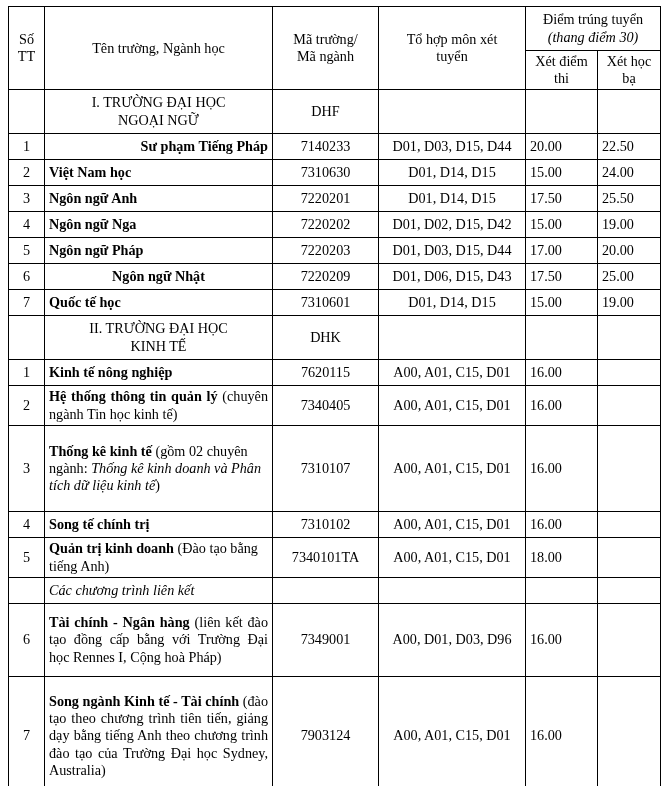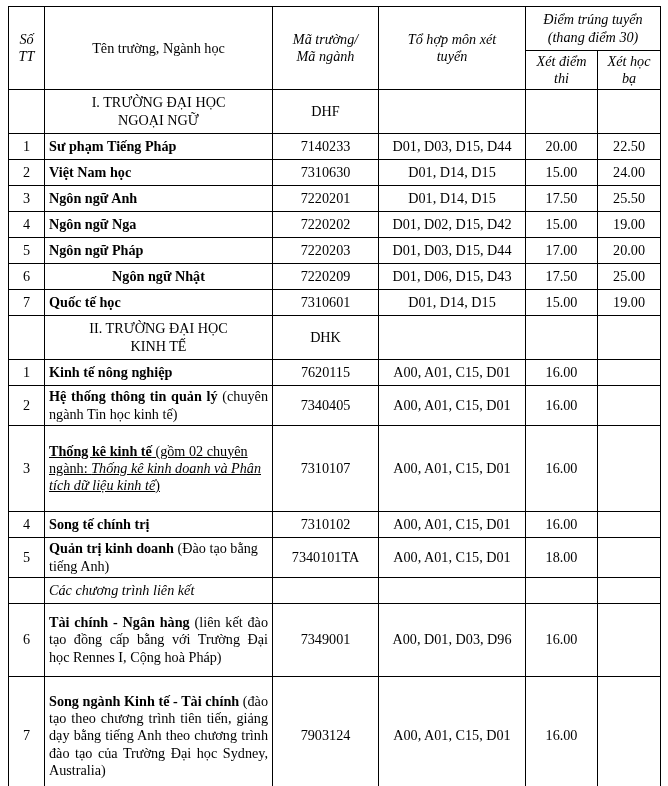--- a/index.html
+++ b/index.html
@@ -44,21 +44,21 @@
     text-align: center;
     vertical-align: middle;
     font-size: 14.2px;
     line-height: 1.2;
   }
   .hd-sub { padding-top: 3px; padding-bottom: 3px; }
 
   td.stt { text-align: center; font-size: 14.2px; }
   td.code { text-align: center; }
   td.comb { text-align: center; }
-  td.score { text-align: center; }
+  td.score { text-align: left; }
 
   td.name { text-align: left; padding-left: 8px; }
   td.name.just { text-align: justify; text-align-last: left; }
 
   .b { font-weight: bold; }
   .i { font-style: italic; }
 
   .section-title {
     text-align: center;
     font-weight: bold;
@@ -69,21 +69,21 @@
     text-align: center;
     font-weight: bold;
   }
   .sub-section {
     text-align: left;
     padding-left: 8px;
     font-weight: bold;
     font-style: italic;
     font-family: Liberation Serif, serif;
   }
-  .nm-wrap { display: block; font-style: italic; }
+  .nm-wrap { display: block; }
 </style>
 </head>
 <body>
 
 <div class="sheet">
   <table class="adm">
     <colgroup>
       <col class="c-stt">
         <col class="c-name">
         <col class="c-code">
@@ -131,21 +131,21 @@
             <div>I. TRƯỜNG ĐẠI HỌC</div>
             <div>NGOẠI NGỮ</div>
           </td>
           <td class="section-code">DHF</td>
           <td></td>
           <td></td>
           <td></td>
         </tr>
         <tr>
           <td class="stt" style="height: 26px;">1</td>
-          <td class="name" style="height: 26px;"><span class="b">Sư phạm Tiếng Pháp</span></td>
+          <td class="name" style="height: 26px; text-align: right;"><span class="b">Sư phạm Tiếng Pháp</span></td>
           <td class="code">7140233</td>
           <td class="comb">D01, D03, D15, D44</td>
           <td class="score">20.00</td>
           <td class="score">22.50</td>
         </tr>
         <tr>
           <td class="stt" style="height: 26px;">2</td>
           <td class="name" style="height: 26px;"><span class="b">Việt Nam học</span></td>
           <td class="code">7310630</td>
           <td class="comb">D01, D14, D15</td>
@@ -214,21 +214,21 @@
         <tr>
           <td class="stt" style="height: 40px;">2</td>
           <td class="name just" style="height: 40px; margin-left: 33px;"><span class="b">Hệ thống thông tin quản lý</span><span> (chuyên ngành Tin học kinh tế)</span></td>
           <td class="code">7340405</td>
           <td class="comb">A00, A01, C15, D01</td>
           <td class="score">16.00</td>
           <td class="score"></td>
         </tr>
         <tr>
           <td class="stt" style="height: 86px;">3</td>
-          <td class="name" style="height: 86px; text-decoration: underline;"><span class="b">Thống kê kinh tế</span><span> (gồm 02 chuyên ngành: </span><span class="i">Thống kê kinh doanh và Phân tích dữ liệu kinh tế</span><span>)</span></td>
+          <td class="name" style="height: 86px;"><span class="b">Thống kê kinh tế</span><span> (gồm 02 chuyên ngành: </span><span class="i">Thống kê kinh doanh và Phân tích dữ liệu kinh tế</span><span>)</span></td>
           <td class="code">7310107</td>
           <td class="comb">A00, A01, C15, D01</td>
           <td class="score">16.00</td>
           <td class="score"></td>
         </tr>
         <tr>
           <td class="stt" style="height: 26px;">4</td>
           <td class="name" style="height: 26px;"><span class="b">Song tế chính trị</span></td>
           <td class="code">7310102</td>
           <td class="comb">A00, A01, C15, D01</td>

